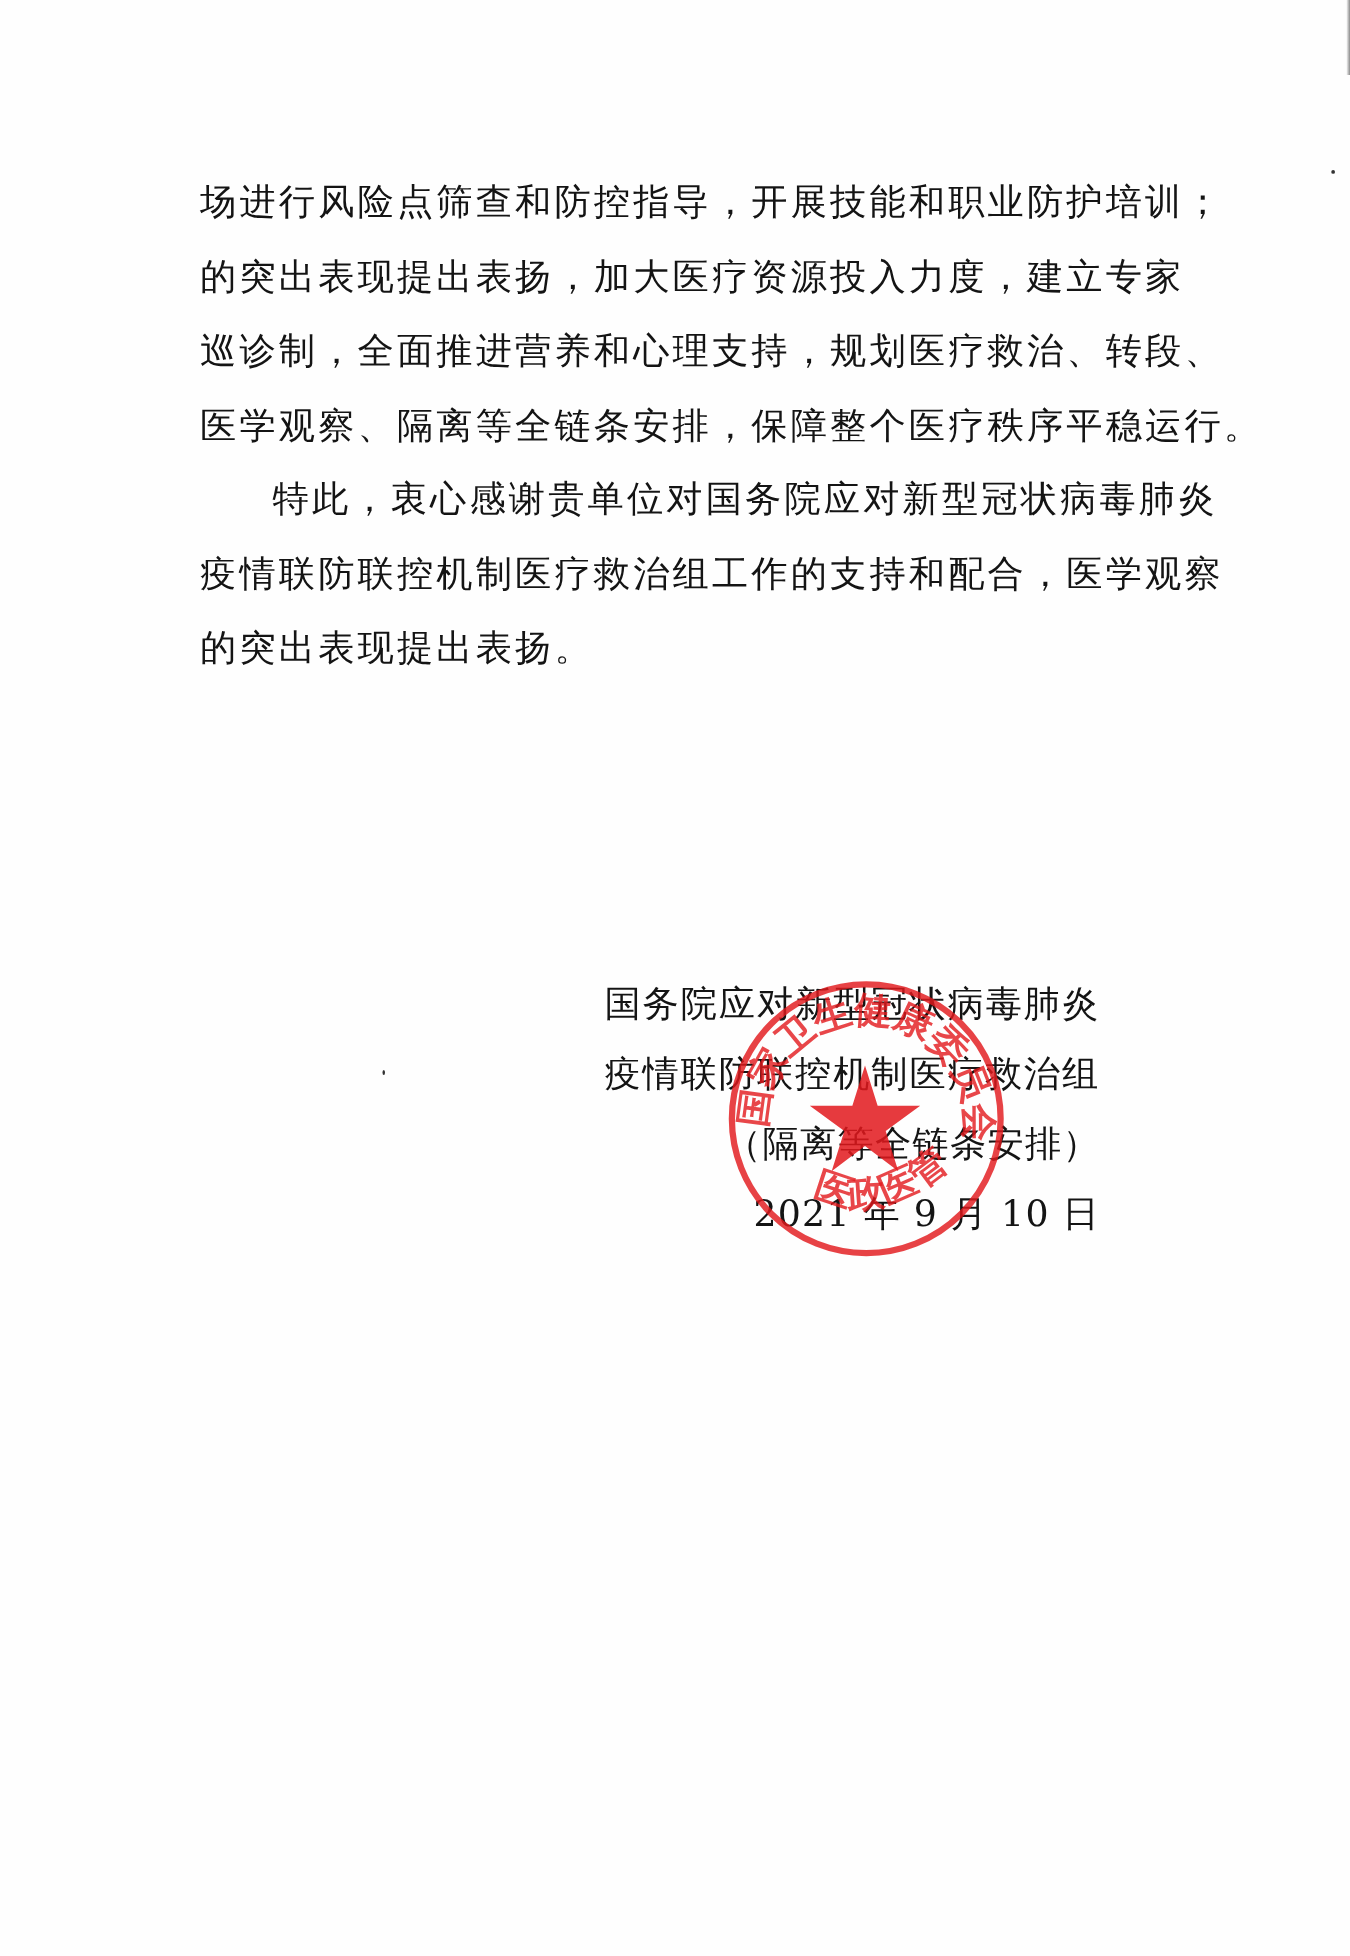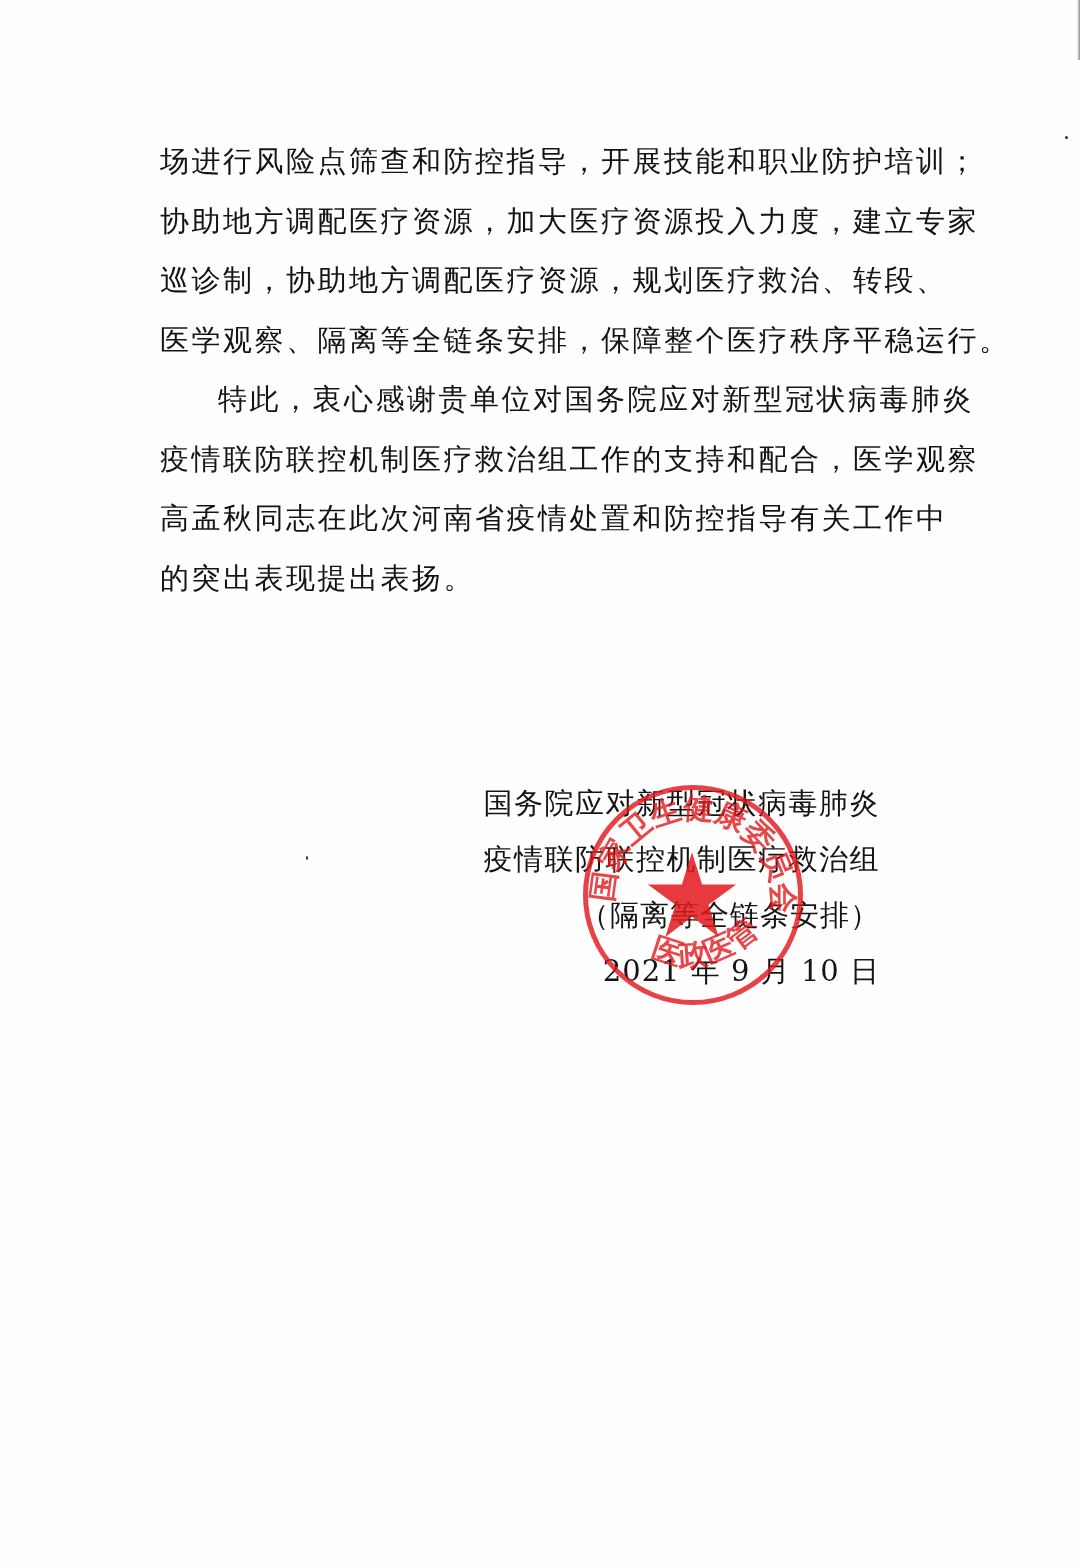--- a/index.html
+++ b/index.html
@@ -101,27 +101,26 @@
 </head>
 <body>
 
 <div class="page">
   <div class="edge-shadow"></div>
   <div class="speck" style="left:1065px; top:136px;"></div>
   <div class="speck" style="left:306px; top:856px; width:2px; height:4px;"></div>
 
   <div class="body-text">
     <div class="line">场进行风险点筛查和防控指导，开展技能和职业防护培训；</div>
-    <div class="line">协助地方调配医疗资源，加大医疗资源投入力度，建立专家</div>
-    <div class="line">巡诊制，协助地方调配医疗资源，规划医疗救治、转段、</div>
+    <div class="line">的突出表现提出表扬，加大医疗资源投入力度，建立专家</div>
+    <div class="line">巡诊制，全面推进营养和心理支持，规划医疗救治、转段、</div>
     <div class="line">医学观察、隔离等全链条安排，保障整个医疗秩序平稳运行。</div>
 
     <div class="line indent">特此，衷心感谢贵单位对国务院应对新型冠状病毒肺炎</div>
     <div class="line">疫情联防联控机制医疗救治组工作的支持和配合，医学观察</div>
-    <div class="line">高孟秋同志在此次河南省疫情处置和防控指导有关工作中</div>
     <div class="line">的突出表现提出表扬。</div>
   </div>
 
   <div class="signature">
     <div class="sig-line org">国务院应对新型冠状病毒肺炎</div>
     <div class="sig-line org">疫情联防联控机制医疗救治组</div>
     <div class="sig-line">（隔离等全链条安排）</div>
     <div class="sig-line sig-date">2021 年 9 月 10 日</div>
   </div>
 

